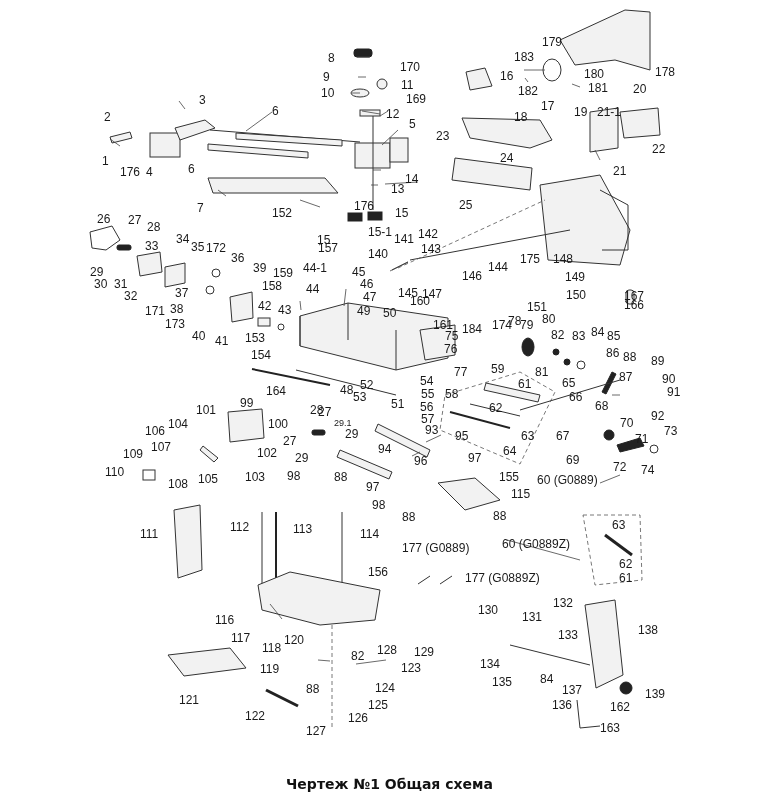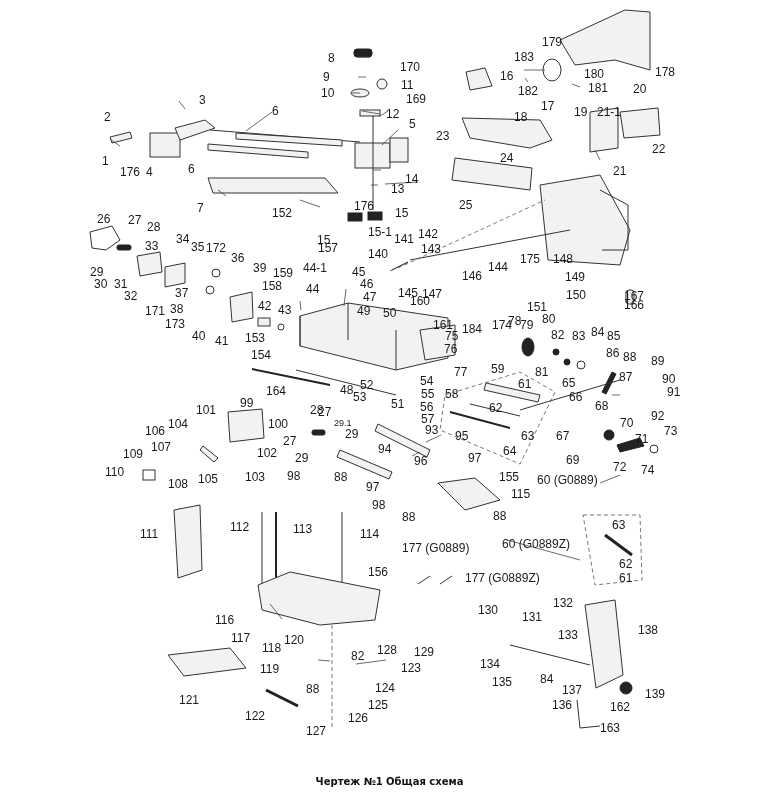--- a/index.html
+++ b/index.html
@@ -6,21 +6,21 @@
   body { width: 779px; height: 808px; position: relative; overflow: hidden; font-family: "Liberation Sans", sans-serif; }
   #diagram { position: absolute; left: 0; top: 0; width: 779px; height: 808px; }
   .part { fill: none; stroke: #333; stroke-width: 1; }
   .partf { fill: #f2f2f2; stroke: #333; stroke-width: 1; }
   .dark { fill: #222; stroke: #222; }
   .lead { stroke: #444; stroke-width: 0.8; fill: none; }
   .dash { stroke: #555; stroke-width: 0.8; fill: none; stroke-dasharray: 4 3; }
   .lbl { font-family: "Liberation Sans", sans-serif; font-size: 12px; fill: #1a1a1a; }
   .lbl-s { font-size: 9px; }
   #caption { position: absolute; left: 0; width: 779px; top: 776px; text-align: center;
-    font-family: "DejaVu Sans", sans-serif; font-weight: bold; font-size: 10px; color: #111; }
+    font-family: "DejaVu Sans", sans-serif; font-weight: bold; font-size: 14px; color: #111; }
 </style>
 </head>
 <body>
 
 <svg id="diagram" viewBox="0 0 779 808" xmlns="http://www.w3.org/2000/svg">
 
   <g>
     <rect class="partf" x="150" y="133" width="30" height="24"></rect>
     <path class="partf" d="M175 128 L205 120 L215 128 L180 140 Z"></path>
     <rect class="partf" x="355" y="143" width="35" height="25"></rect>

